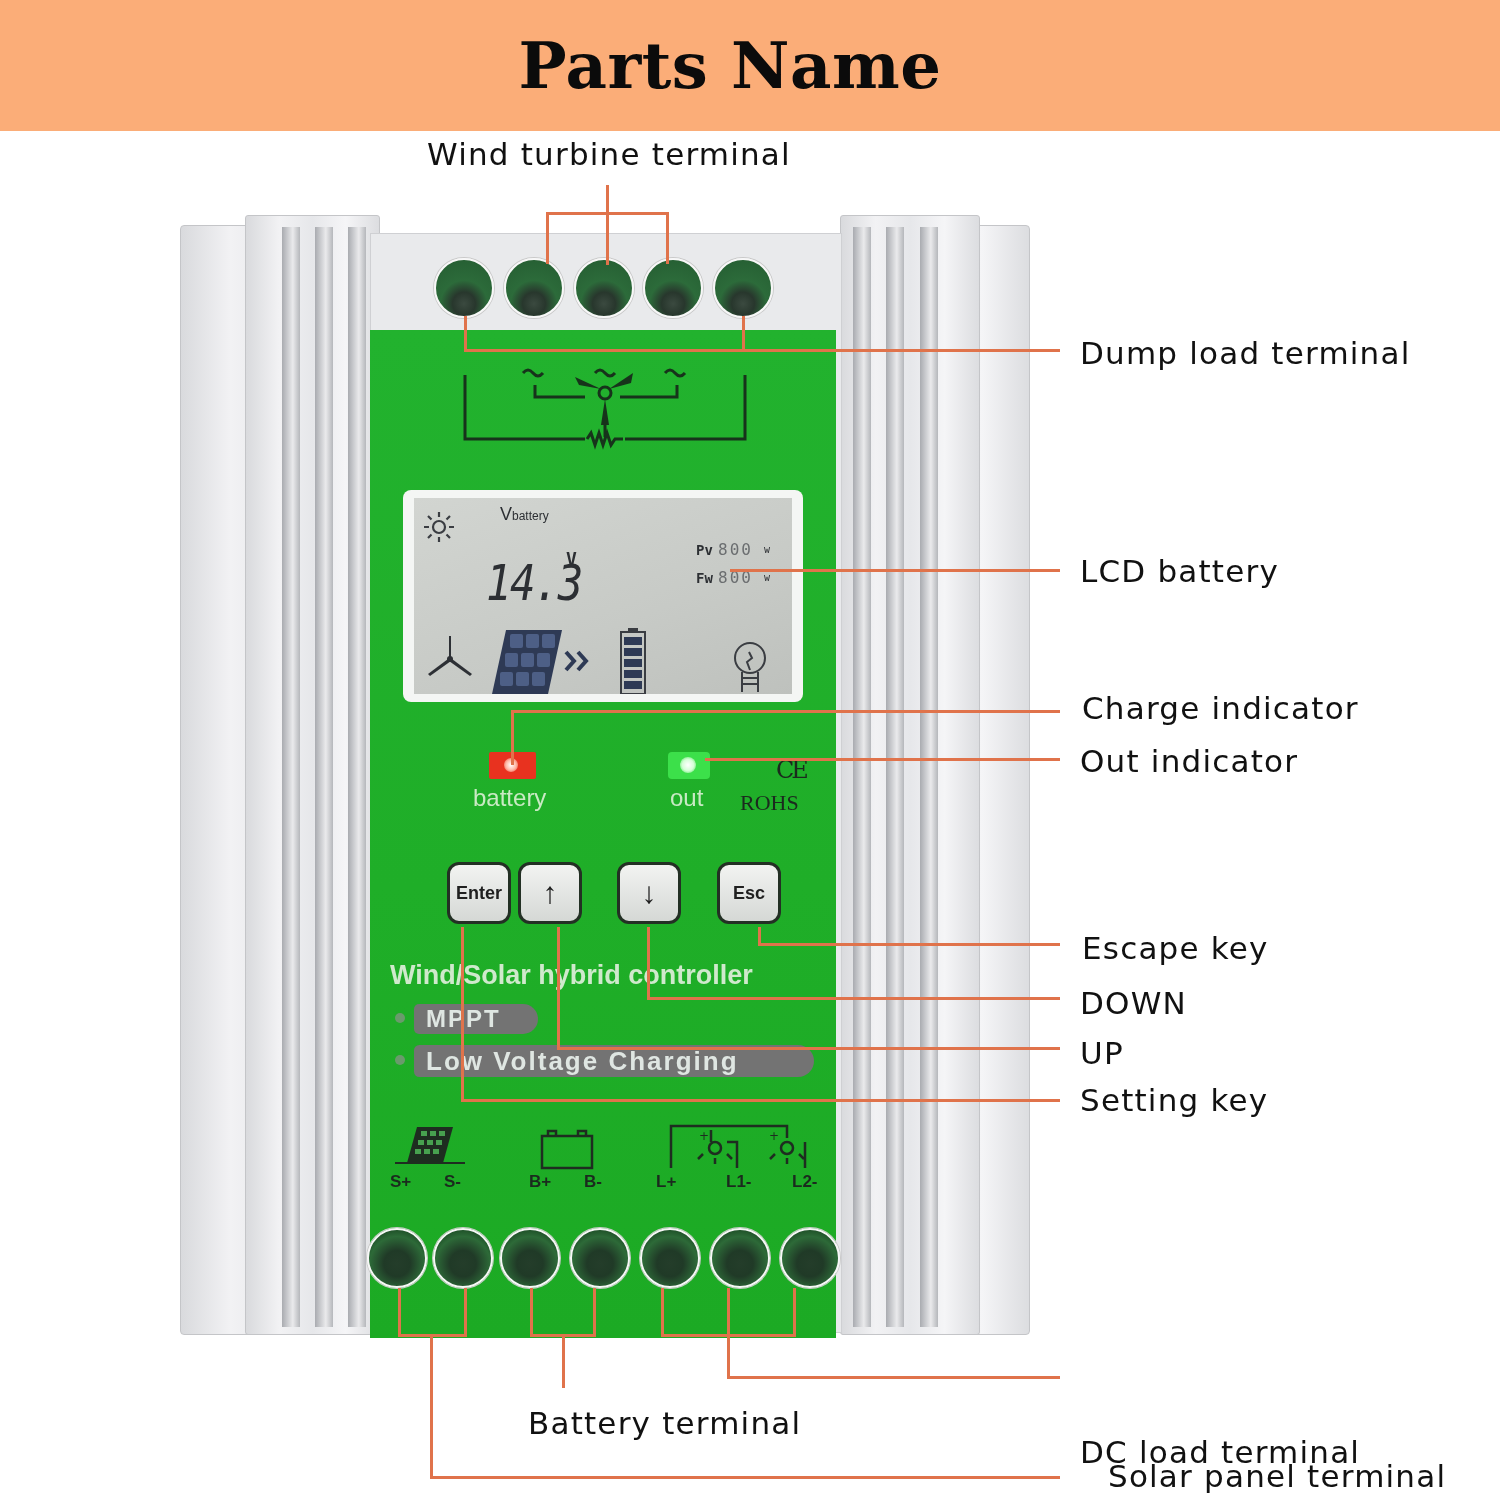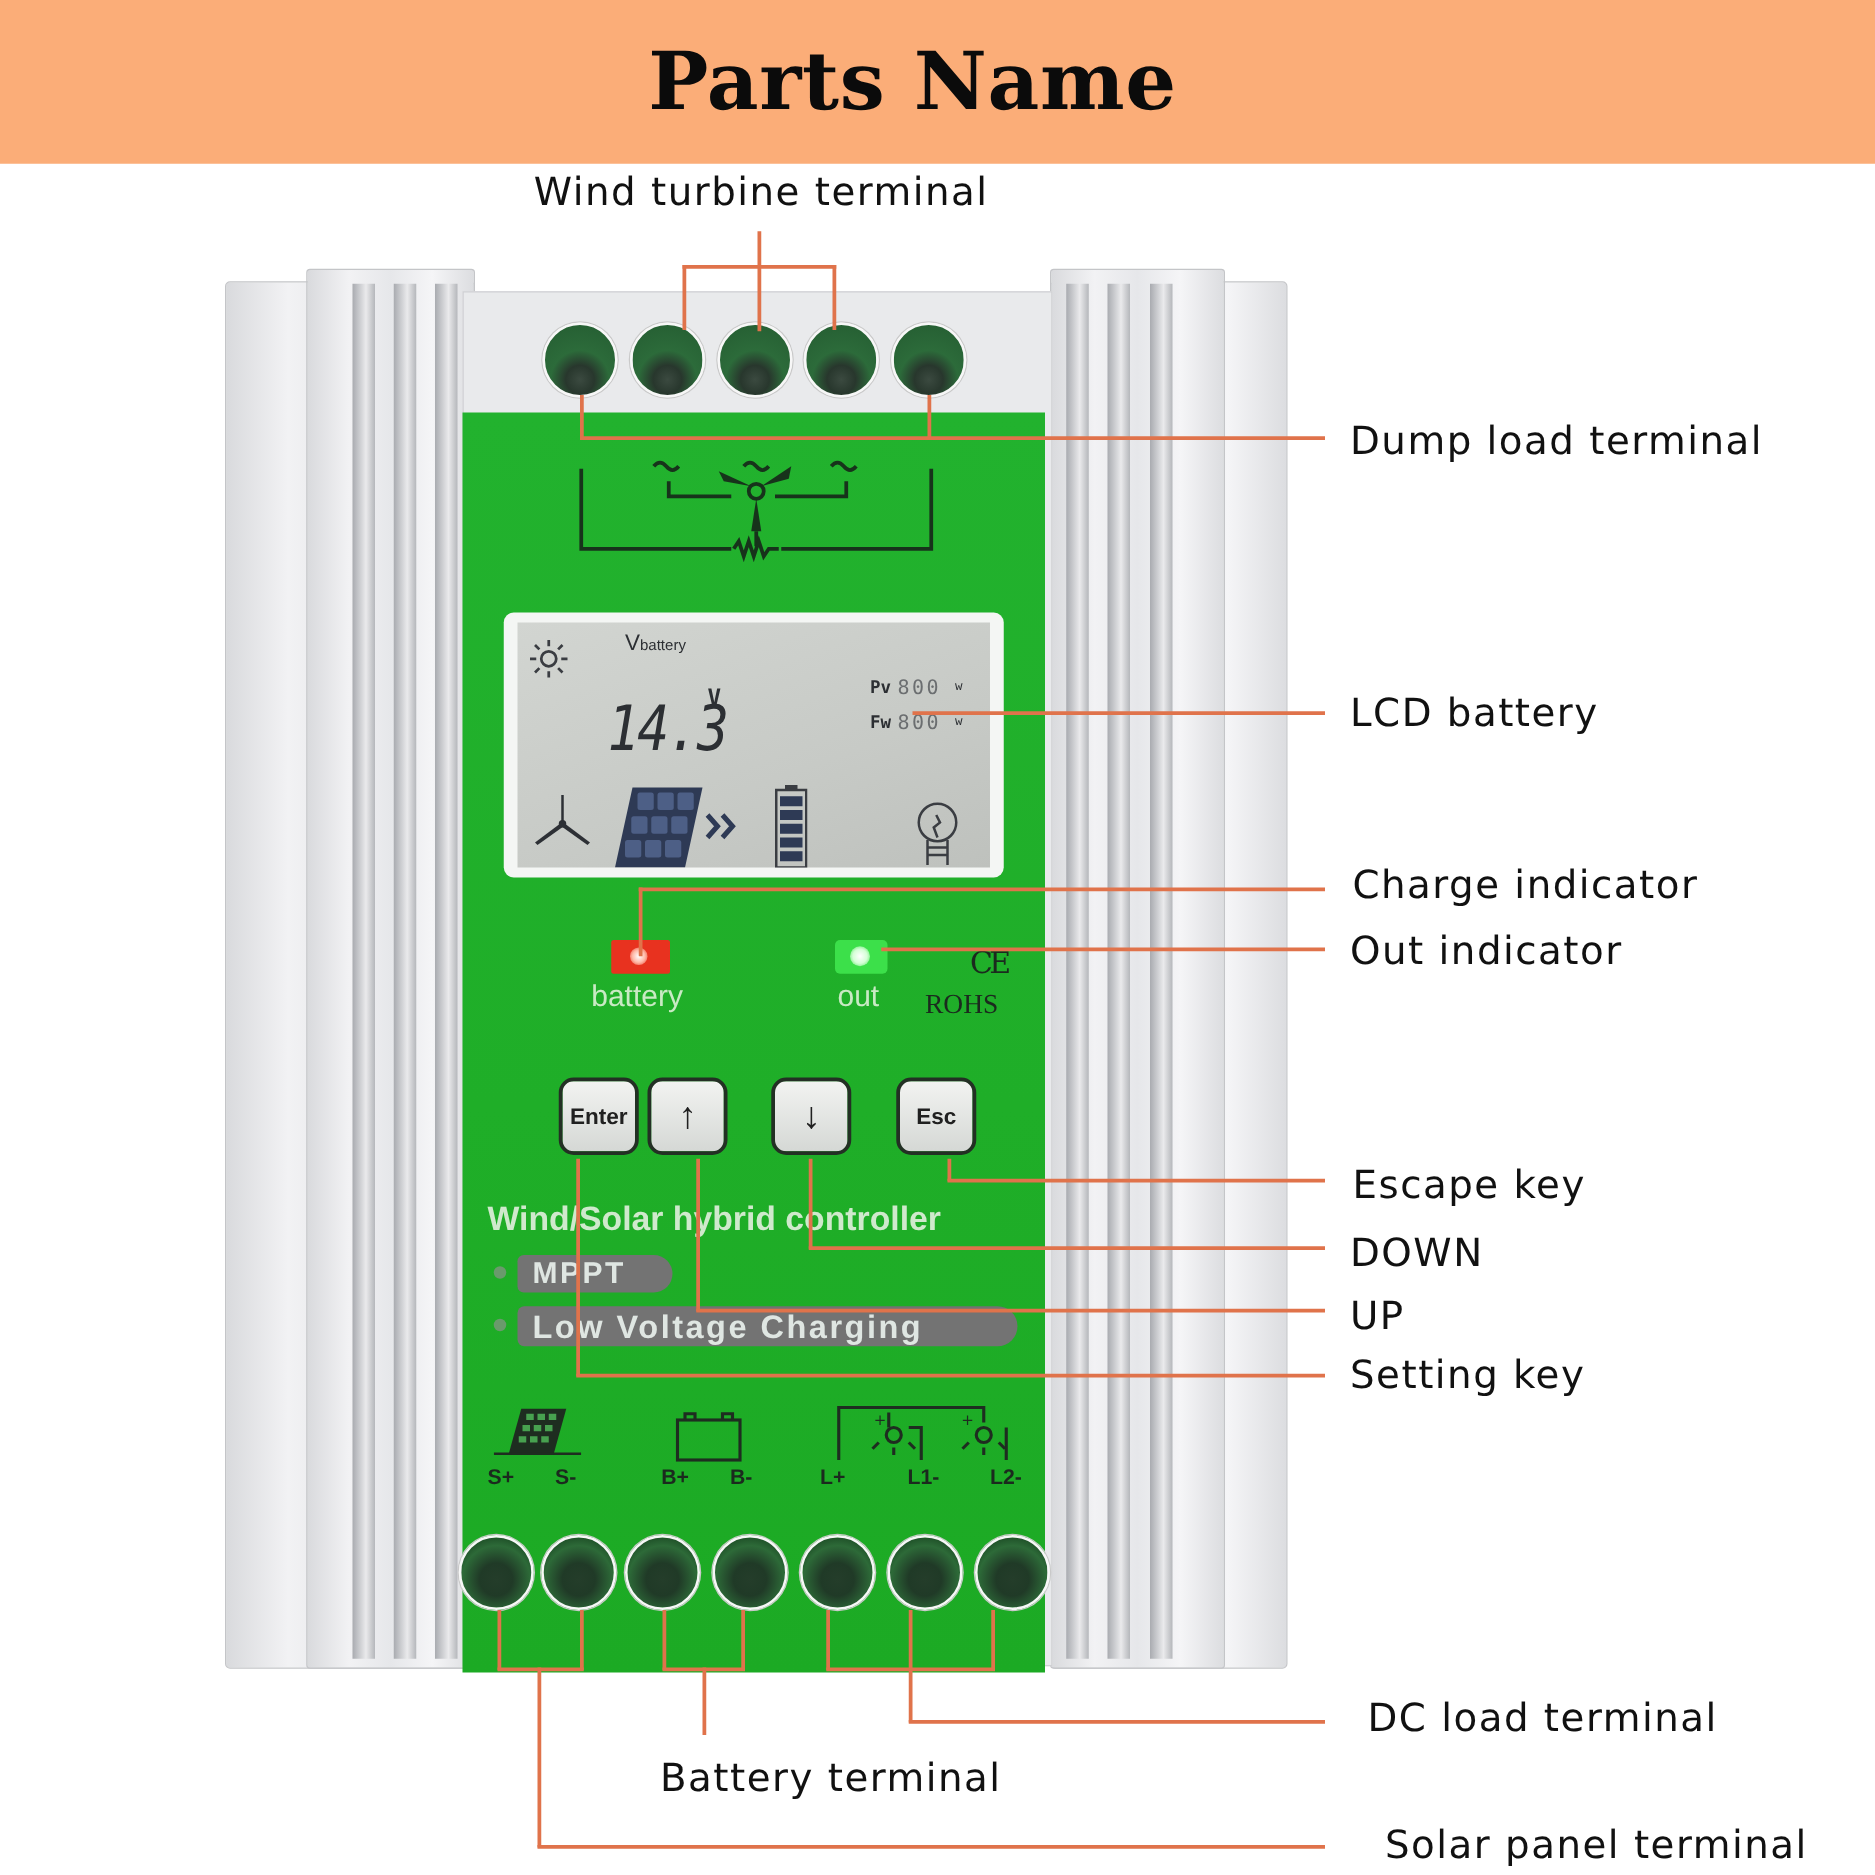--- a/index.html
+++ b/index.html
@@ -270,15 +270,15 @@
 
 <span class="abs label" style="left:427px;top:136px;">Wind turbine terminal</span>
 <span class="abs label" style="left:1080px;top:335px;">Dump load terminal</span>
 <span class="abs label" style="left:1080px;top:553px;">LCD battery</span>
 <span class="abs label" style="left:1082px;top:690px;">Charge indicator</span>
 <span class="abs label" style="left:1080px;top:743px;">Out indicator</span>
 <span class="abs label" style="left:1082px;top:930px;">Escape key</span>
 <span class="abs label" style="left:1080px;top:985px;">DOWN</span>
 <span class="abs label" style="left:1080px;top:1035px;">UP</span>
 <span class="abs label" style="left:1080px;top:1082px;">Setting key</span>
-<span class="abs label" style="left:1080px;top:1357px;margin-left:14px;">DC load terminal</span>
+<span class="abs label" style="left:1080px;top:1434px;">DC load terminal</span>
 <span class="abs label" style="left:528px;top:1405px;">Battery terminal</span>
 <span class="abs label" style="left:1108px;top:1458px;text-align:right;">Solar panel terminal</span>
 
 </body></html>

